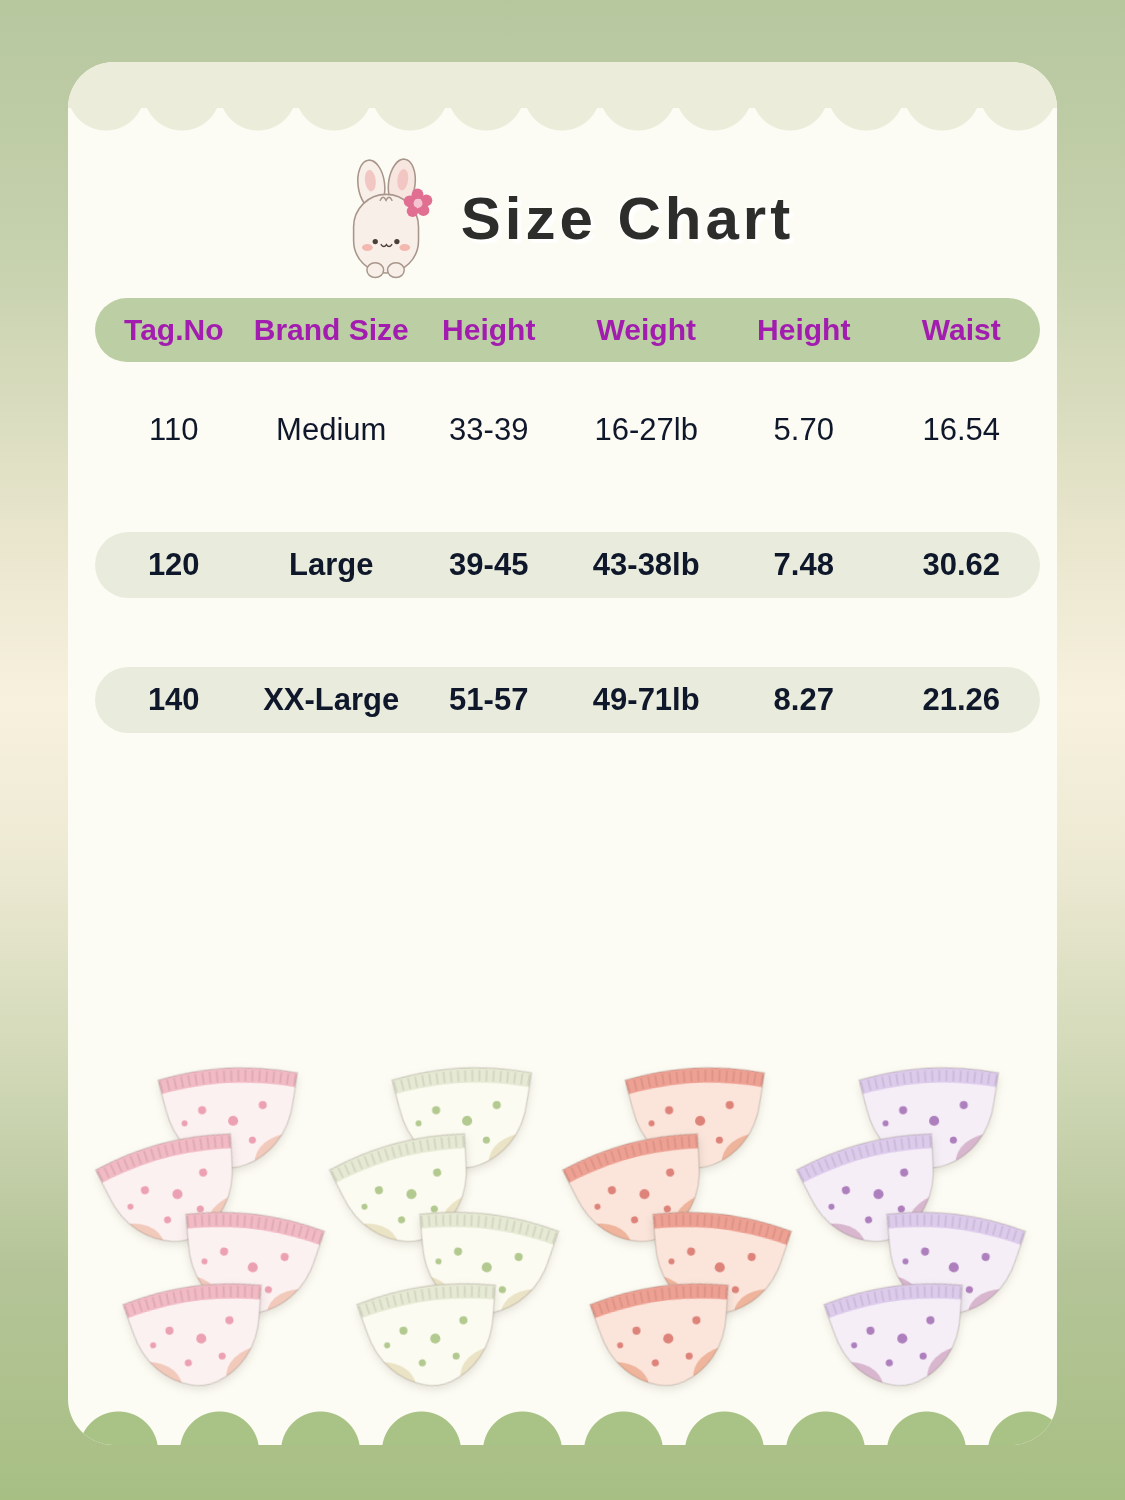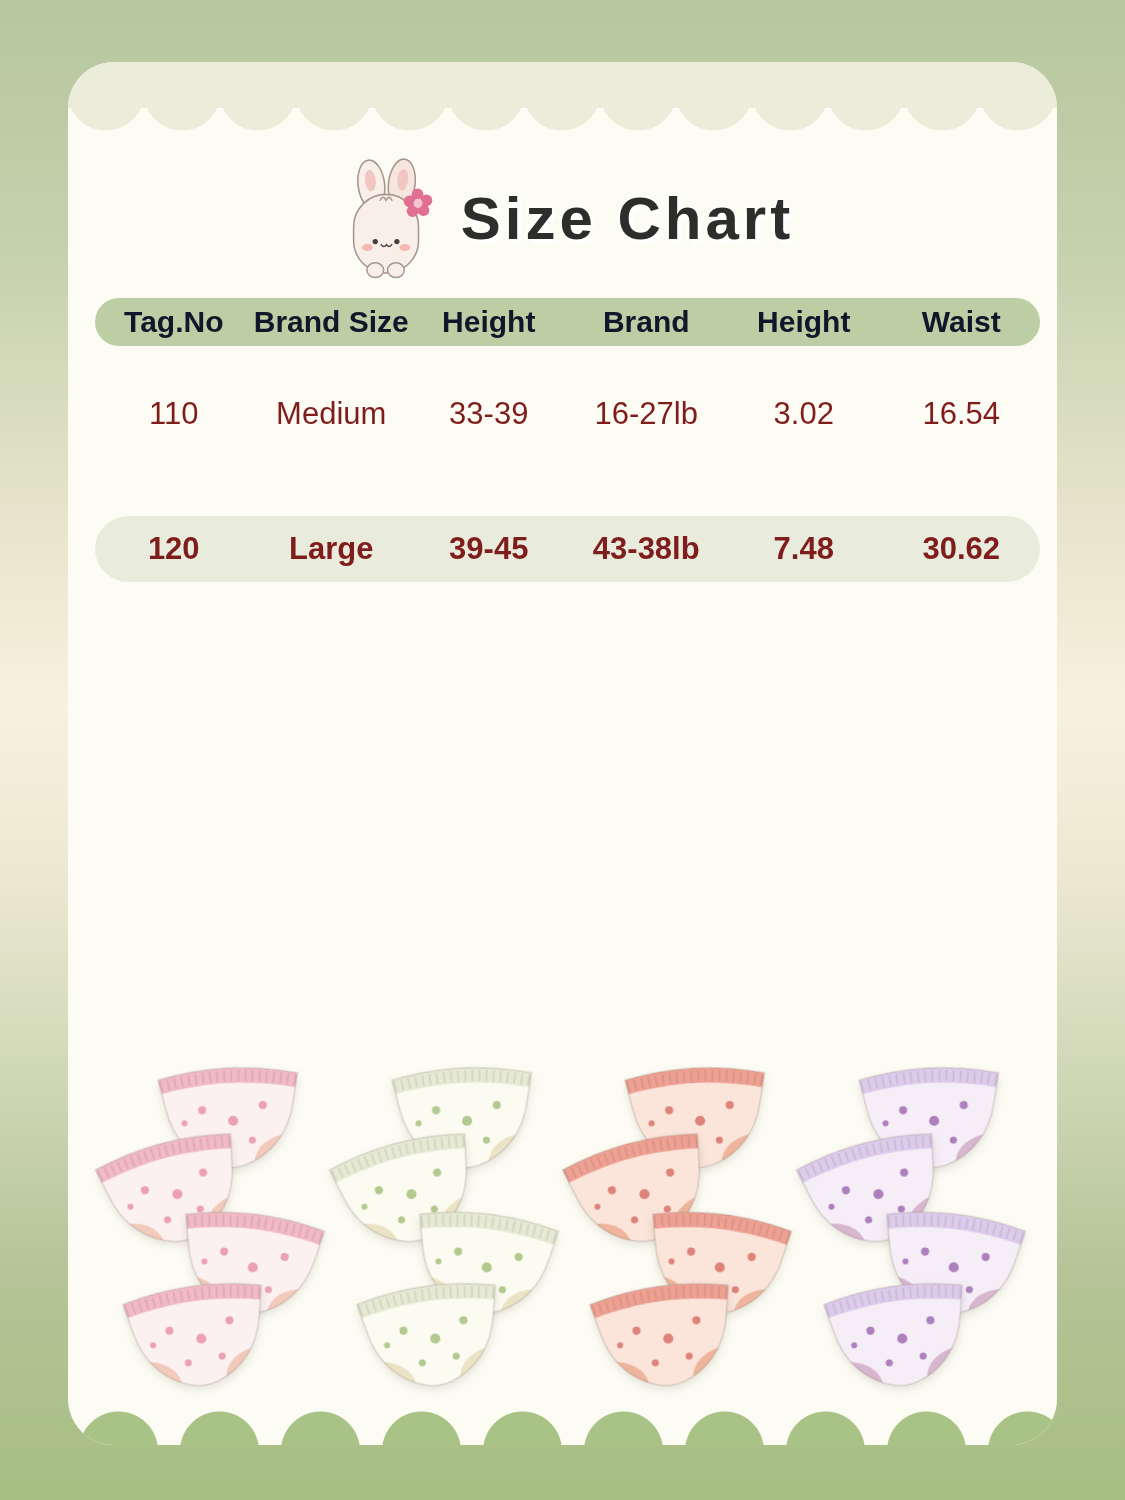--- a/index.html
+++ b/index.html
@@ -29,27 +29,27 @@
   .title-row{position:absolute;top:88px;left:0;right:0;height:136px;
     display:flex;justify-content:center;align-items:center;gap:12px;}
   .bunny{width:118px;height:122px;flex:0 0 auto;}
   .page-title{
     font-size:60px;font-weight:700;letter-spacing:4px;color:#2d2e2c;
     text-shadow:4px 4px 2px rgba(255,255,255,0.95),-2px -2px 2px rgba(255,255,255,0.55);
   }
   
   .size-table{position:absolute;left:27px;right:17px;top:236px;}
   .thead{
-    height:48px;background:#bccfa4;border-radius:32px;
+    height:64px;background:#bccfa4;border-radius:32px;
     display:grid;grid-template-columns:repeat(6,1fr);align-items:center;text-align:center;
-    font-weight:700;font-size:30px;color:#0f172a;
+    font-weight:700;font-size:30px;color:#a21caf;
   }
   .trow{
     height:66px;display:grid;grid-template-columns:repeat(6,1fr);
-    align-items:center;text-align:center;font-size:31px;color:#7f1d1d;border-radius:33px;
+    align-items:center;text-align:center;font-size:31px;color:#0f172a;border-radius:33px;
   }
   .tbody .trow:first-child{margin-top:35px;}
   .trow + .trow{margin-top:69px;}
   .trow.hl{background:#e9ecdd;font-weight:bold;}
   .cell,.hcell{white-space:nowrap;}
   
   .products{
     position:absolute;left:38px;right:22px;top:1000px;height:345px;
     display:flex;justify-content:space-between;
   }
@@ -93,41 +93,49 @@
       <ellipse cx="66" cy="115" rx="8.5" ry="7.5" fill="#f9efe9" stroke="#a8968c" stroke-width="1.5"></ellipse>
     </svg>
     <div class="page-title">Size Chart</div>
   </div>
 
   <div class="size-table">
     <div class="thead">
         <span class="hcell">Tag.No</span>
         <span class="hcell">Brand Size</span>
         <span class="hcell">Height</span>
-        <span class="hcell">Brand</span>
+        <span class="hcell">Weight</span>
         <span class="hcell">Height</span>
         <span class="hcell">Waist</span>
       </div>
     <div class="tbody">
         <div class="trow">
           <span class="cell">110</span>
           <span class="cell">Medium</span>
           <span class="cell">33-39</span>
           <span class="cell">16-27lb</span>
-          <span class="cell">3.02</span>
+          <span class="cell">5.70</span>
           <span class="cell">16.54</span>
         </div>
         <div class="trow hl">
           <span class="cell">120</span>
           <span class="cell">Large</span>
           <span class="cell">39-45</span>
           <span class="cell">43-38lb</span>
           <span class="cell">7.48</span>
           <span class="cell">30.62</span>
         </div>
+        <div class="trow hl">
+          <span class="cell">140</span>
+          <span class="cell">XX-Large</span>
+          <span class="cell">51-57</span>
+          <span class="cell">49-71lb</span>
+          <span class="cell">8.27</span>
+          <span class="cell">21.26</span>
+        </div>
       </div>
   </div>
 
   <div class="products">
       <div class="cluster">
         <div class="brief b1">
           <svg viewBox="0 0 150 112">
     <defs>
               <clipPath id="clip0">
                 <path d="M6,14 C55,3 95,3 144,14 L138,42 C132,75 111,95 88,102 C80,104.5 70,104.5 62,102 C39,95 18,75 12,42 Z"></path>

